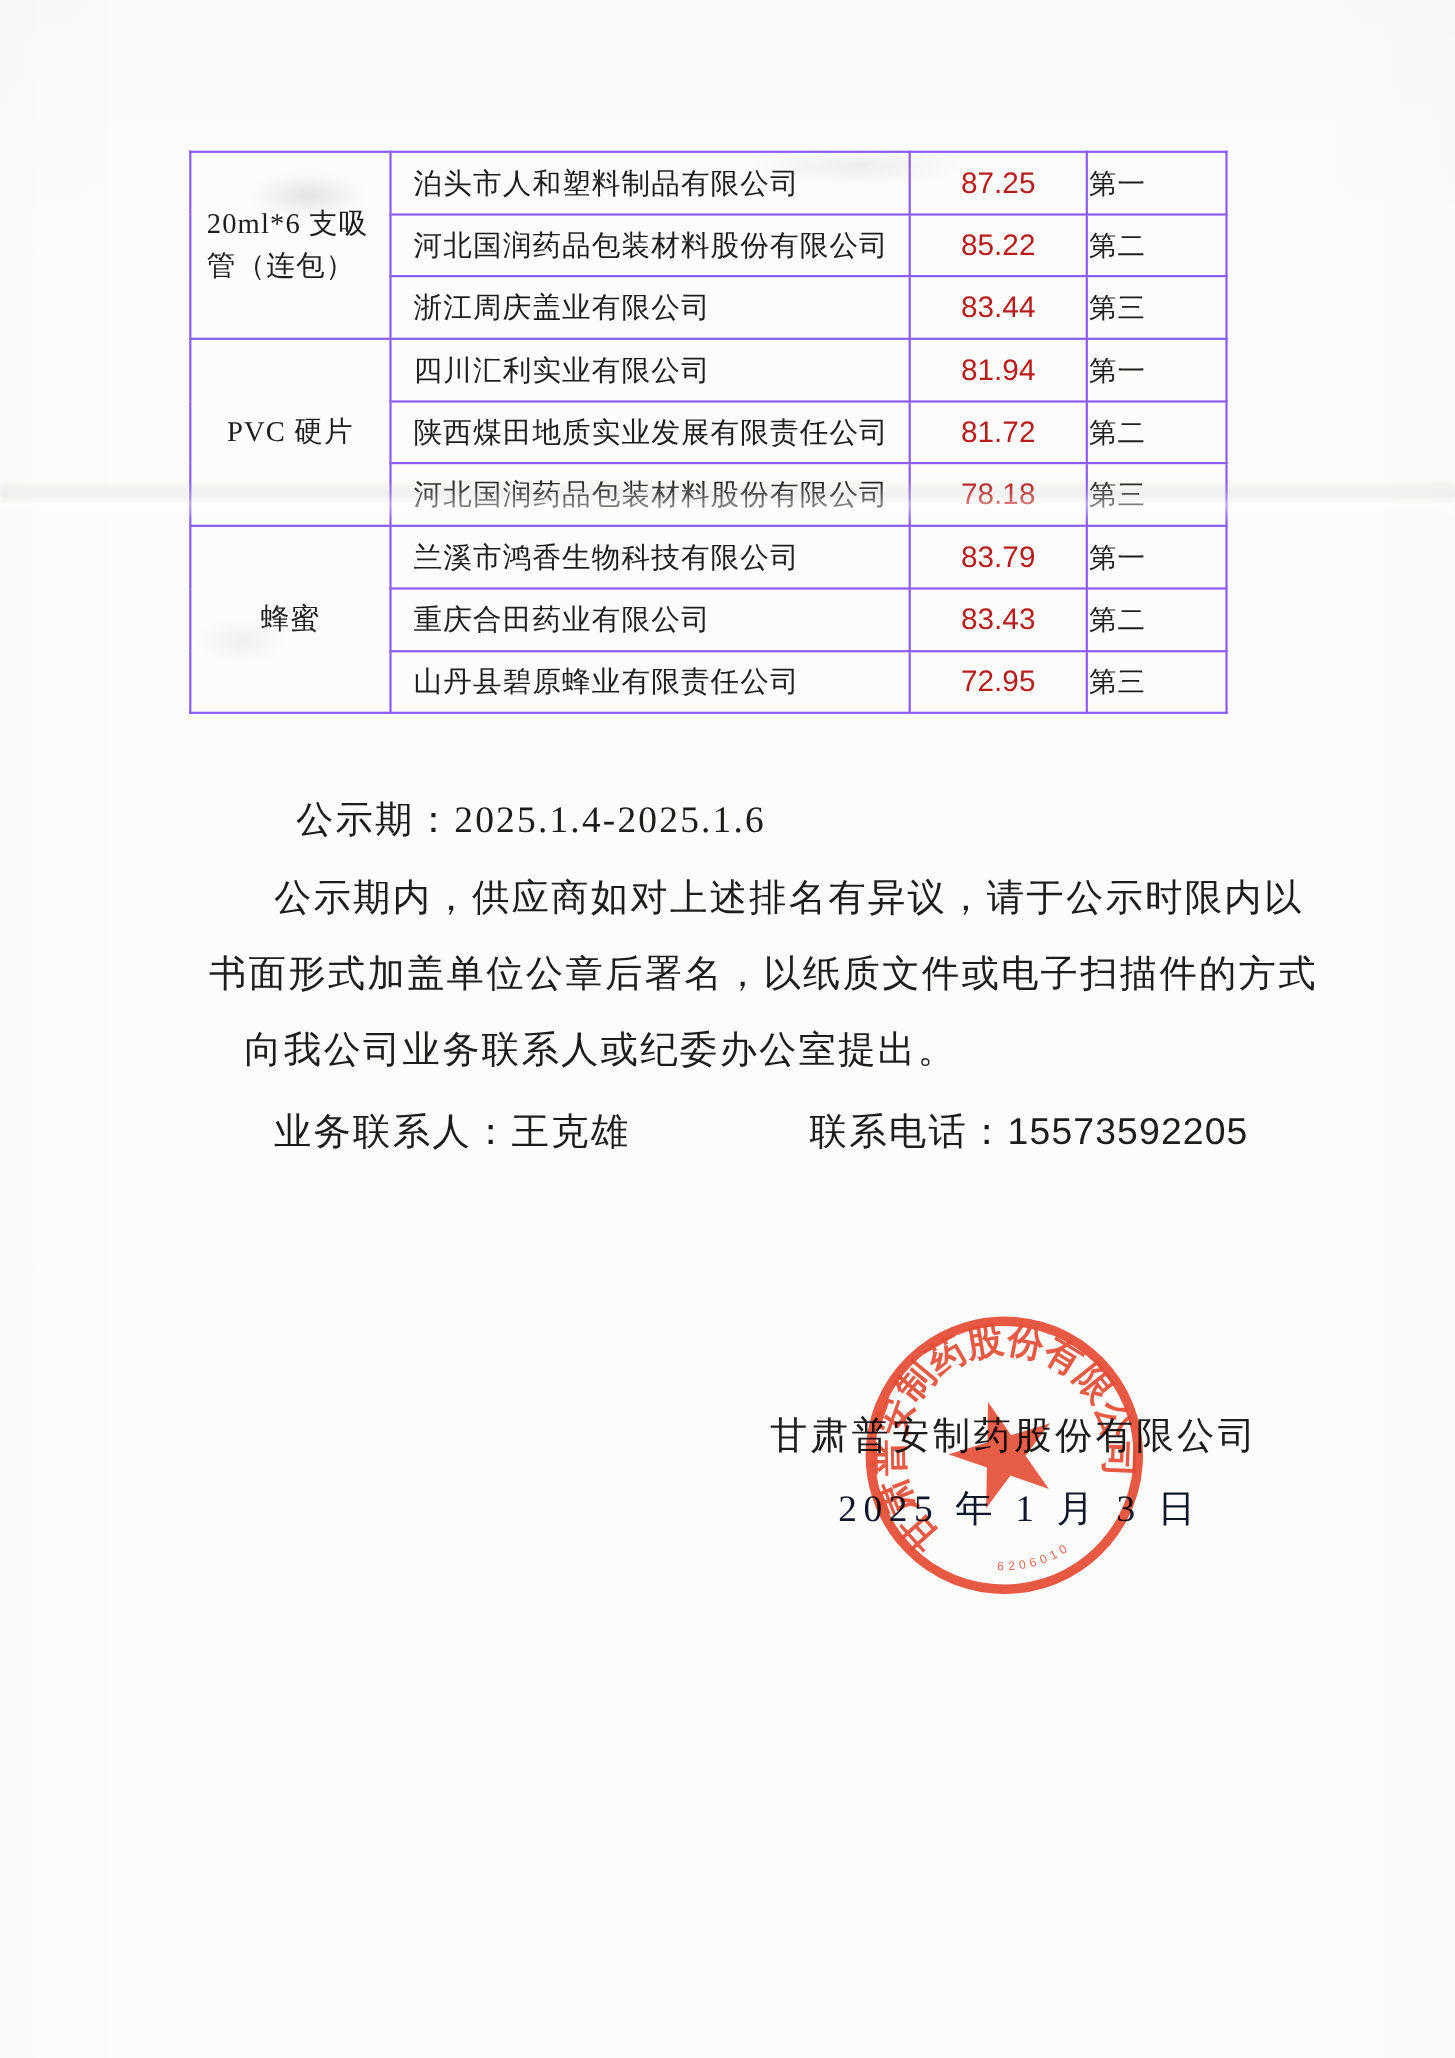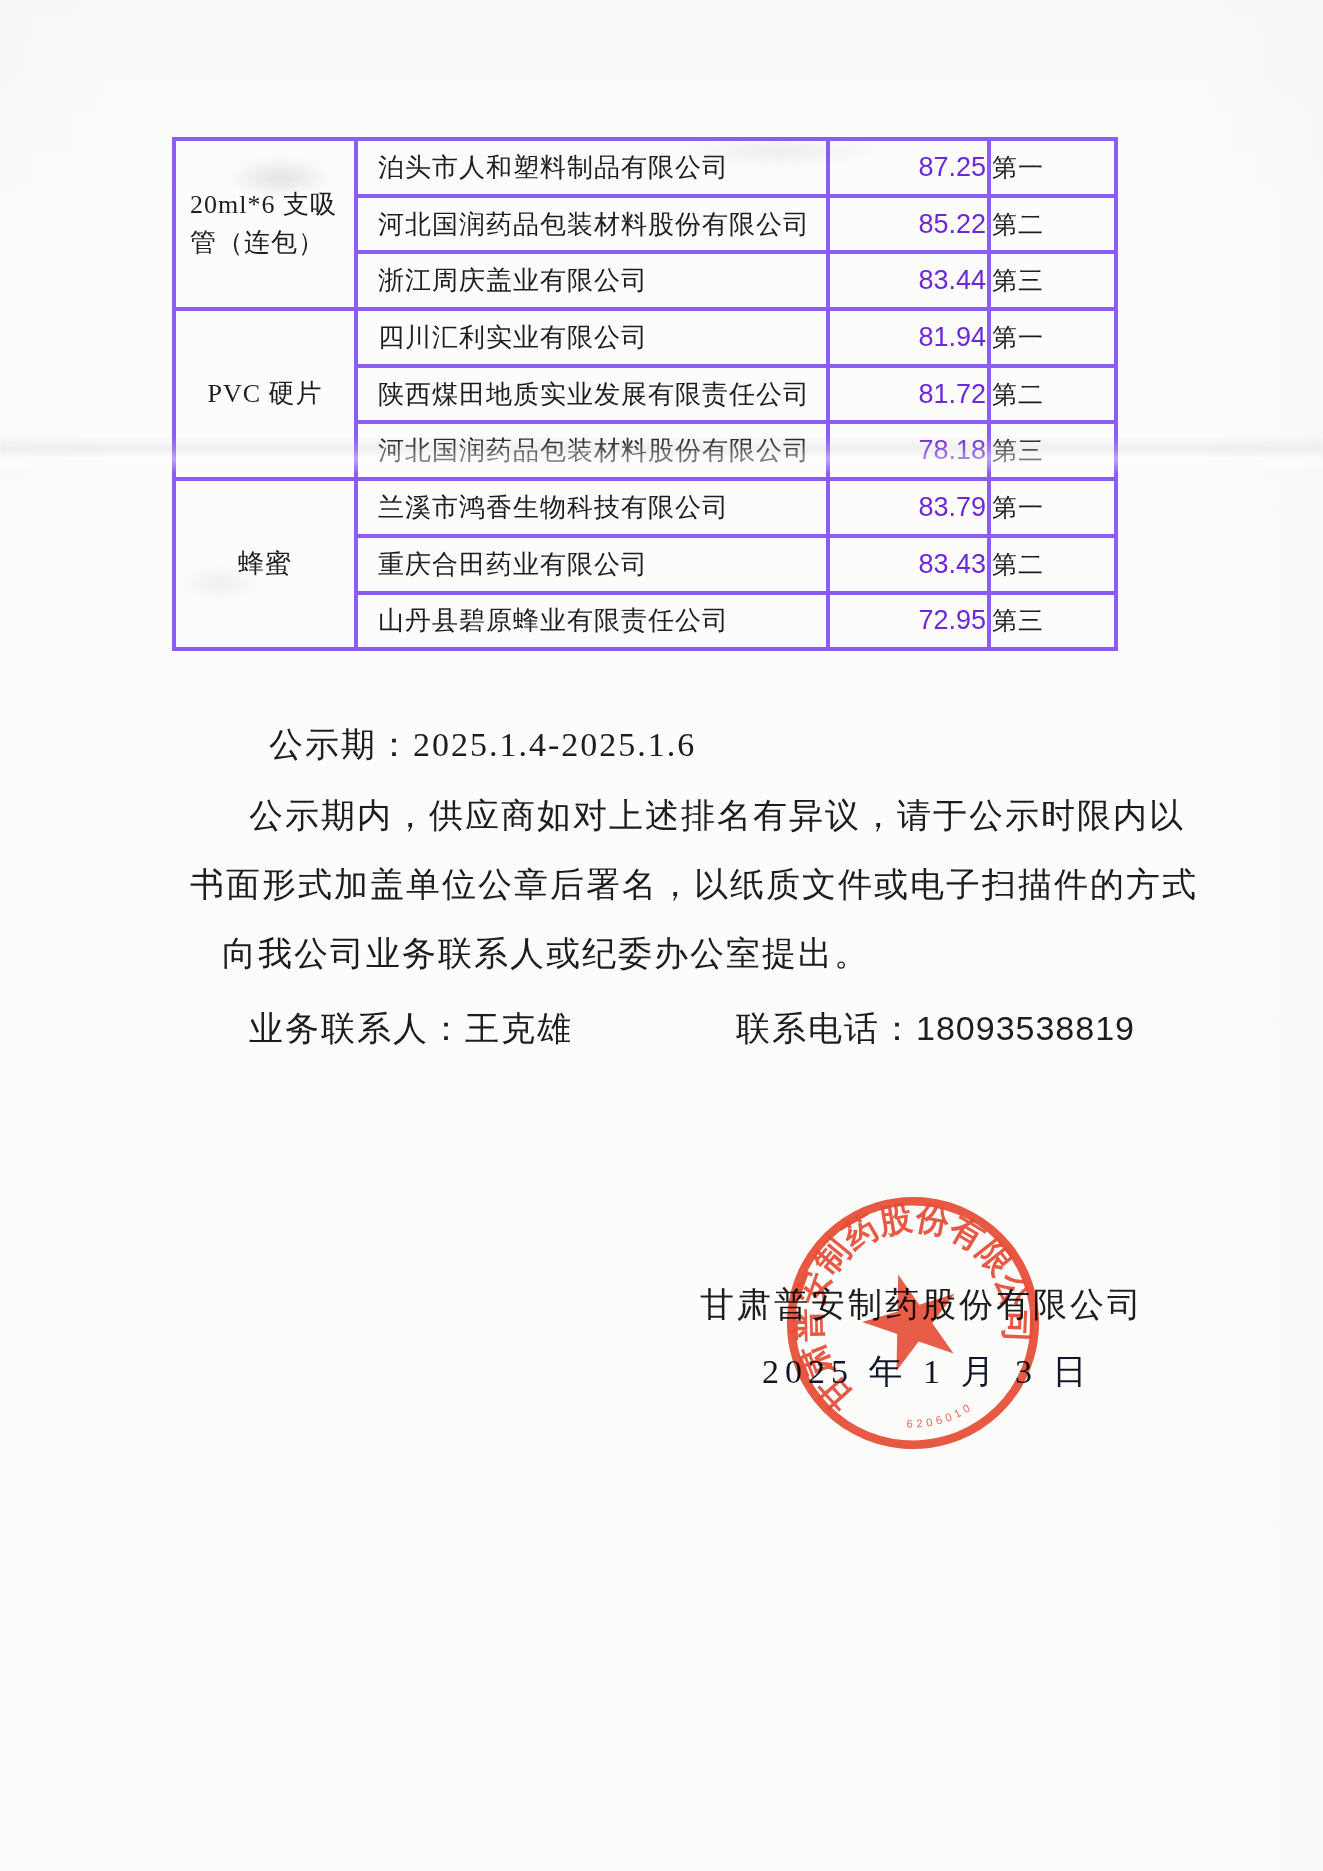--- a/index.html
+++ b/index.html
@@ -23,29 +23,29 @@
   }
 
   
   table.rank{
     position:absolute;left:172px;top:137px;
     width:942px;height:511px;
     border-collapse:collapse;table-layout:fixed;
     font-size:26px;letter-spacing:1px;color:#1e1e1e;
   }
   table.rank td{
-    border:4px solid #8b5cf6;
+    border:2px solid #8b5cf6;
     vertical-align:middle;
     overflow:hidden;
   }
   table.rank tr{height:56.7px;}
   td.item{text-align:left;padding:0 6px 0 14px;line-height:1.45;}
   td.item.center{text-align:center;padding:0 4px;}
   td.co{text-align:left;padding:0 6px 0 20px;white-space:nowrap;}
-  td.score{text-align:right;font-family:"Liberation Sans","DejaVu Sans",sans-serif;font-size:27px;letter-spacing:0;color:#6d28d9;}
+  td.score{text-align:center;font-family:"Liberation Sans","DejaVu Sans",sans-serif;font-size:27px;letter-spacing:0;color:#b91c1c;}
   td.rank-cell{font-size:25px;}
 
   
   .scan-band{
     position:absolute;left:0;width:1323px;
     background:linear-gradient(180deg, rgba(255,255,255,0) 0%, rgba(210,210,212,0.28) 35%, rgba(255,255,255,0.45) 60%, rgba(255,255,255,0) 100%);
     filter:blur(1px);
     pointer-events:none;
   }
   .smudge{
@@ -146,21 +146,21 @@
   <div class="line" style="left:249px;top:722px;margin-left:20px;">公示期：2025.1.4-2025.1.6</div>
 
   <div class="line" style="left:190px;top:862px;">书面形式加盖单位公章后署名，以纸质文件或电子扫描件的方式</div>
   <div class="line" style="left:249px;top:793px;">公示期内，供应商如对上述排名有异议，请于公示时限内以</div>
   <div class="line" style="left:190px;top:931px;margin-left:32px;">向我公司业务联系人或纪委办公室提出。</div>
 
   <div class="line" style="left:249px;top:1006px;">
     <span>业务联系人：</span><span>王克雄</span>
   </div>
   <div class="line" style="left:736px;top:1006px;">
-    <span>联系电话：</span><span class="num">18093538819</span>
+    <span>联系电话：</span><span class="num">15573592205</span>
   </div>
 
   <div class="sig-company">甘肃普安制药股份有限公司</div>
   <div class="sig-date">2025 年 1 月 3 日</div>
 
   <svg class="seal" viewBox="0 0 270 270">
     <circle cx="135" cy="135" r="120" fill="none" stroke="#e8422a" stroke-width="8.5" stroke-opacity="0.92"></circle>
     <polygon fill="#e8422a" fill-opacity="0.9" points="135,85 123.8,119.6 87.4,119.5 116.9,140.9 105.6,175.5 135,154 164.4,175.5 153.1,140.9 182.6,119.5 146.2,119.6"></polygon>
     <defs>
       <path id="arcTop" d="M 59.7 187.8 A 92 92 0 1 1 210.3 187.8" fill="none"></path>

